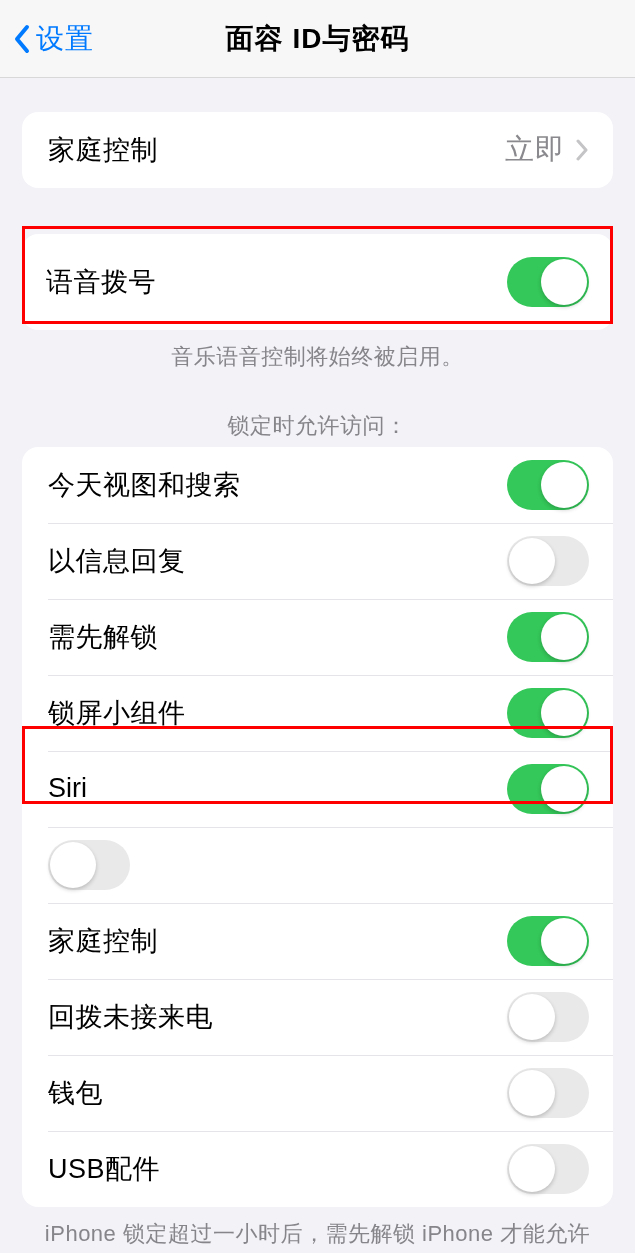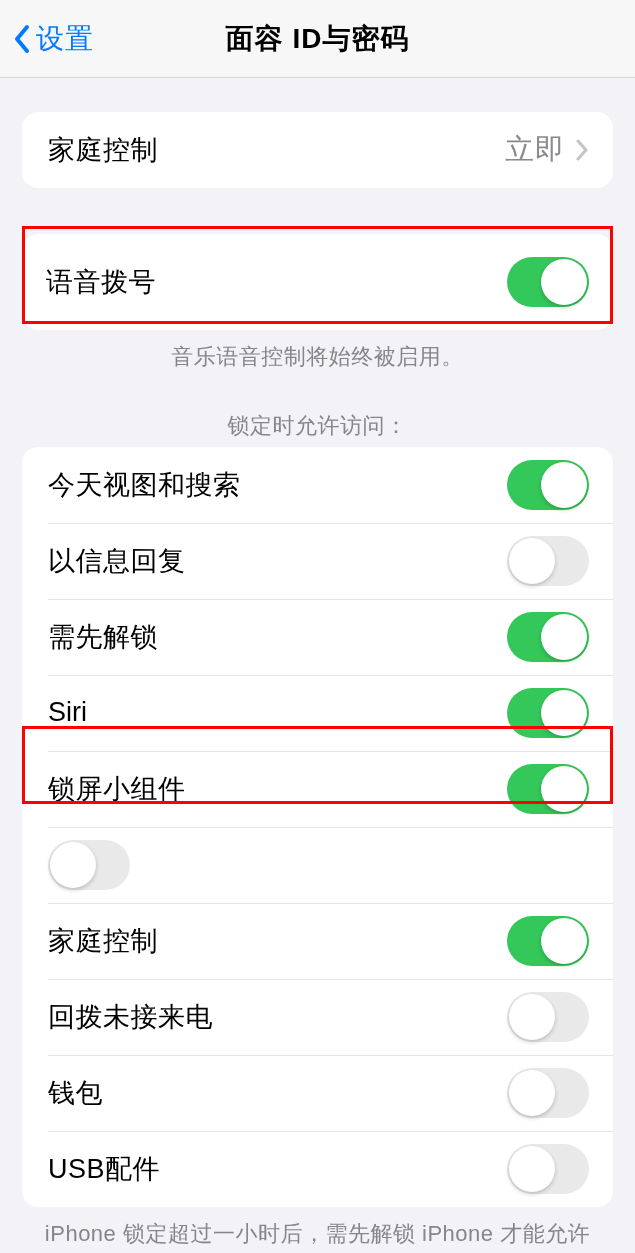--- a/index.html
+++ b/index.html
@@ -239,27 +239,27 @@
           <div class="toggle-knob"></div>
         </div>
       </div>
       <div class="row">
         <span class="row-label">需先解锁</span>
         <div class="toggle on">
           <div class="toggle-knob"></div>
         </div>
       </div>
       <div class="row">
+        <span class="row-label">锁屏小组件</span>
+        <div class="toggle on">
+          <div class="toggle-knob"></div>
+        </div>
+      </div>
+      <div class="row">
         <span class="siri-row-label">Siri</span>
-        <div class="toggle on">
-          <div class="toggle-knob"></div>
-        </div>
-      </div>
-      <div class="row">
-        <span class="row-label">锁屏小组件</span>
         <div class="toggle on">
           <div class="toggle-knob"></div>
         </div>
       </div>
       <div class="row">
         <div class="toggle off">
           <div class="toggle-knob"></div>
         </div>
       </div>
       <div class="row">

